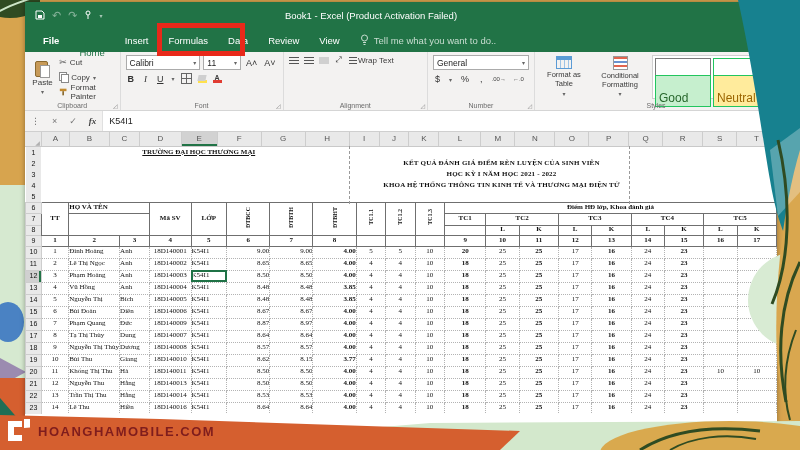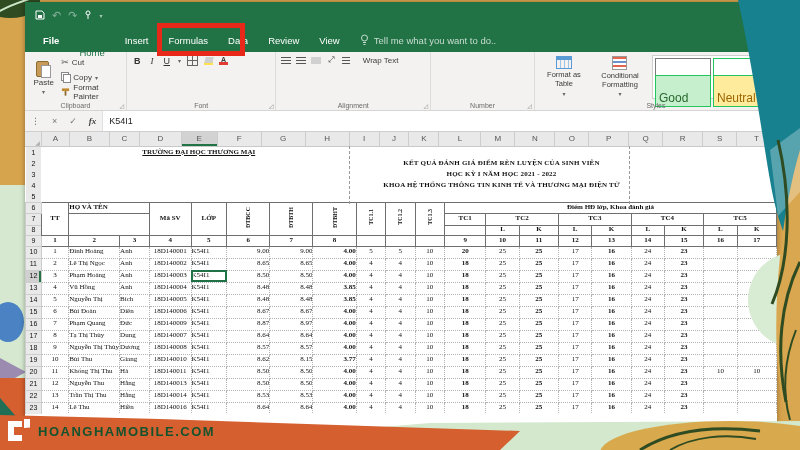--- a/index.html
+++ b/index.html
@@ -99,21 +99,21 @@
   .rnum{text-align:right;padding-right:5px;}
   .b{font-weight:bold;}
   .selcell{outline:2px solid #1f7246;outline-offset:-2px;}
   .doch{font-size:8px;font-weight:bold;text-decoration:underline;padding-left:2px;text-align:center;}
   .tl{text-align:center;font-weight:bold;padding-left:60px;letter-spacing:.2px;}
   .tl1{font-size:9px;} .tl2{font-size:8px;} .tl3{font-size:8.5px;}
   .vt{writing-mode:vertical-rl;transform:rotate(180deg);font-size:6px;font-weight:bold;line-height:1;}
   .pbreak{position:absolute;top:14px;height:58px;border-left:1px dashed #9a9a9a;z-index:5;}
   
   #watermark{position:absolute;left:6px;top:419px;z-index:40;display:flex;align-items:center;gap:6px;}
-  #wm-text{color:#14532d;font-weight:bold;font-size:13px;letter-spacing:1.5px;}
+  #wm-text{color:#7f1d1d;font-weight:bold;font-size:13px;letter-spacing:1.5px;}
 </style>
 </head>
 <body>
 
 <svg id="bg-left" class="abs" style="left:0;top:0;z-index:5;" width="30" height="450">
   <rect x="0" y="185" width="30" height="200" fill="#d6e9d0"></rect>
   <ellipse cx="8" cy="322" rx="16" ry="20" fill="#4a82c3"></ellipse>
   <polygon points="0,358 26,372 0,386" fill="#9b8bb0"></polygon>
   <rect x="0" y="378" width="30" height="72" fill="#d55f2f"></rect>
   <polygon points="0,398 26,428 0,450" fill="#1f6e55"></polygon>
@@ -131,20 +131,21 @@
         <rect x="3" y="5" width="4" height="3" fill="#fff"></rect>
       </svg>
       <span class="qicon dim">↶</span>
       <span class="qicon dim">↷</span>
       <svg class="qicon" width="8" height="10" viewBox="0 0 8 10">
         <circle cx="4" cy="3" r="2" fill="none" stroke="#fff"></circle>
         <path d="M4,5 v4" stroke="#fff"></path>
       </svg>
       <span class="mini">▾</span>
     </div>
+    <div id="wtitle">Book1 - Excel (Product Activation Failed)</div>
   </div>
 
   <div id="tabbar">
 
     <div id="tabs-container" style="display:flex;align-items:stretch;">
         <div class="tab file">
           <span>File</span>
         </div>
         <div class="tab active">
           <span>Home</span>
@@ -202,20 +203,32 @@
           </svg>
           <span>Format Painter</span>
         </div>
       </div>
       <div class="glabel">Clipboard</div>
       <div class="launcher">◿</div>
     </div>
 
     <div class="rgroup" style="width:152px;">
       <div class="vstack" style="gap:3px;">
+        <div class="hrow">
+          <div class="selbox" style="width:72px;">
+            <span>Calibri</span>
+            <span class="mini-arrow">▾</span>
+          </div>
+          <div class="selbox" style="width:32px;">
+            <span>11</span>
+            <span class="mini-arrow">▾</span>
+          </div>
+          <span class="fbtn">A˄</span>
+          <span class="fbtn">A˅</span>
+        </div>
         <div class="hrow" style="gap:6px;">
           <span class="fbtn" style="font-weight:bold;">B</span>
           <span class="fbtn" style="font-style:italic;font-family:'Liberation Serif',serif;">I</span>
           <span class="fbtn" style="text-decoration:underline;">U</span>
           <span class="mini-arrow">▾</span>
           <span class="ic-borders"></span>
           <span class="vstack" style="gap:0;align-items:center;">
             <span style="width:8px;height:6px;background:#cfcfcf;transform:skewX(-12deg);"></span>
             <span class="colorbar" style="background:#ffe14d;"></span>
           </span>
@@ -229,31 +242,45 @@
       <div class="launcher">◿</div>
     </div>
 
     <div class="rgroup" style="width:158px;">
       <div class="vstack" style="gap:4px;">
         <div class="hrow" style="gap:5px;">
           <span class="ln"></span>
           <span class="ln"></span>
           <span class="ln" style="background:#d0d0d0;"></span>
           <span class="fbtn" style="font-size:8px;">⤢</span>
-          <span class="hrow" style="gap:13px;">
+          <span class="hrow" style="gap:1px;">
             <span class="ln" style="width:8px;"></span>
             <span>Wrap Text</span>
           </span>
         </div>
       </div>
       <div class="glabel">Alignment</div>
       <div class="launcher">◿</div>
     </div>
 
     <div class="rgroup" style="width:102px;">
+      <div class="vstack" style="gap:4px;">
+        <div class="selbox" style="width:88px;">
+          <span>General</span>
+          <span class="mini-arrow">▾</span>
+        </div>
+        <div class="hrow" style="gap:7px;">
+          <span class="fbtn">$</span>
+          <span class="mini-arrow">▾</span>
+          <span class="fbtn">%</span>
+          <span class="fbtn">,</span>
+          <span class="decimal">.00→</span>
+          <span class="decimal">←.0</span>
+        </div>
+      </div>
       <div class="glabel">Number</div>
       <div class="launcher">◿</div>
     </div>
 
     <div class="rgroup" style="display:flex;gap:5px;border-right:none;">
       <div class="bigbtn">
         <span class="ic-fat"></span>
         <span style="width:42px;">Format as Table</span>
         <span class="mini-arrow">▾</span>
       </div>

